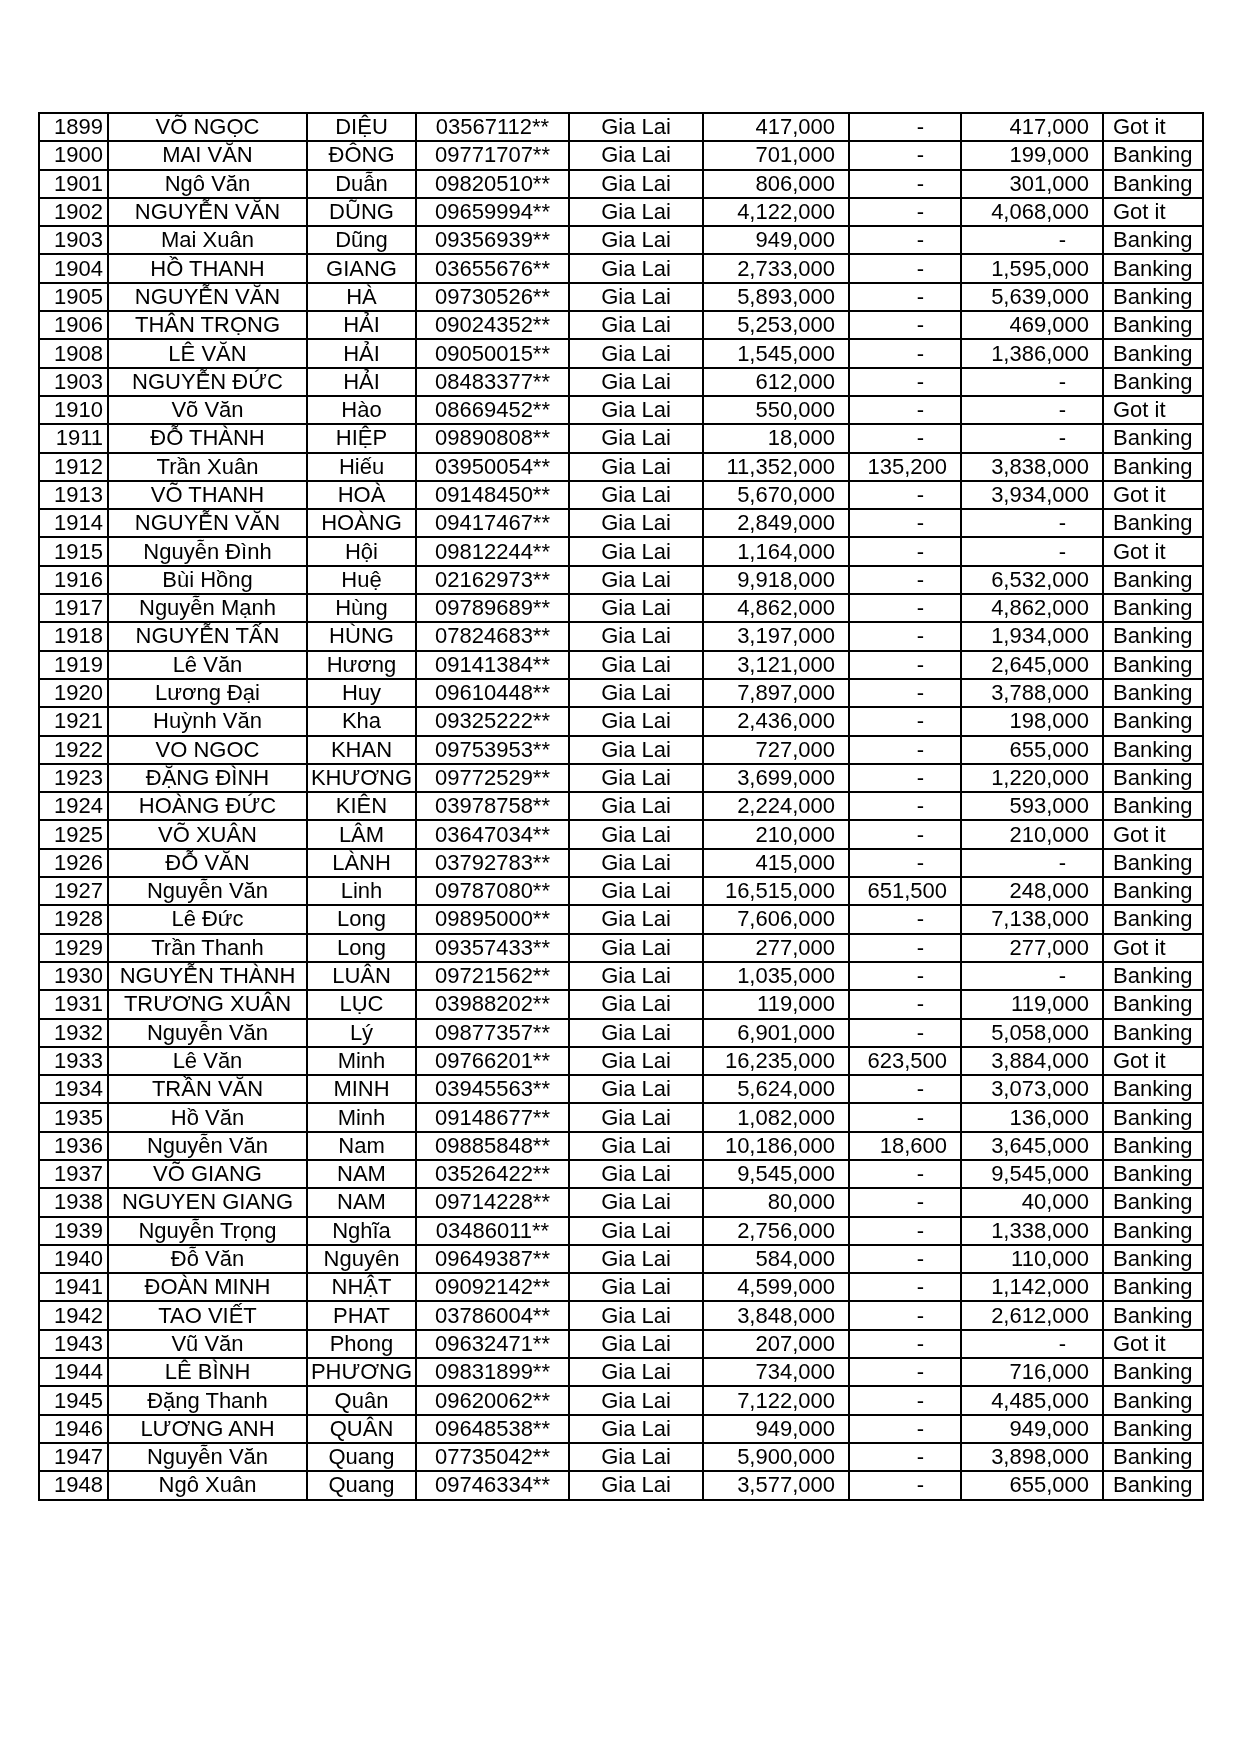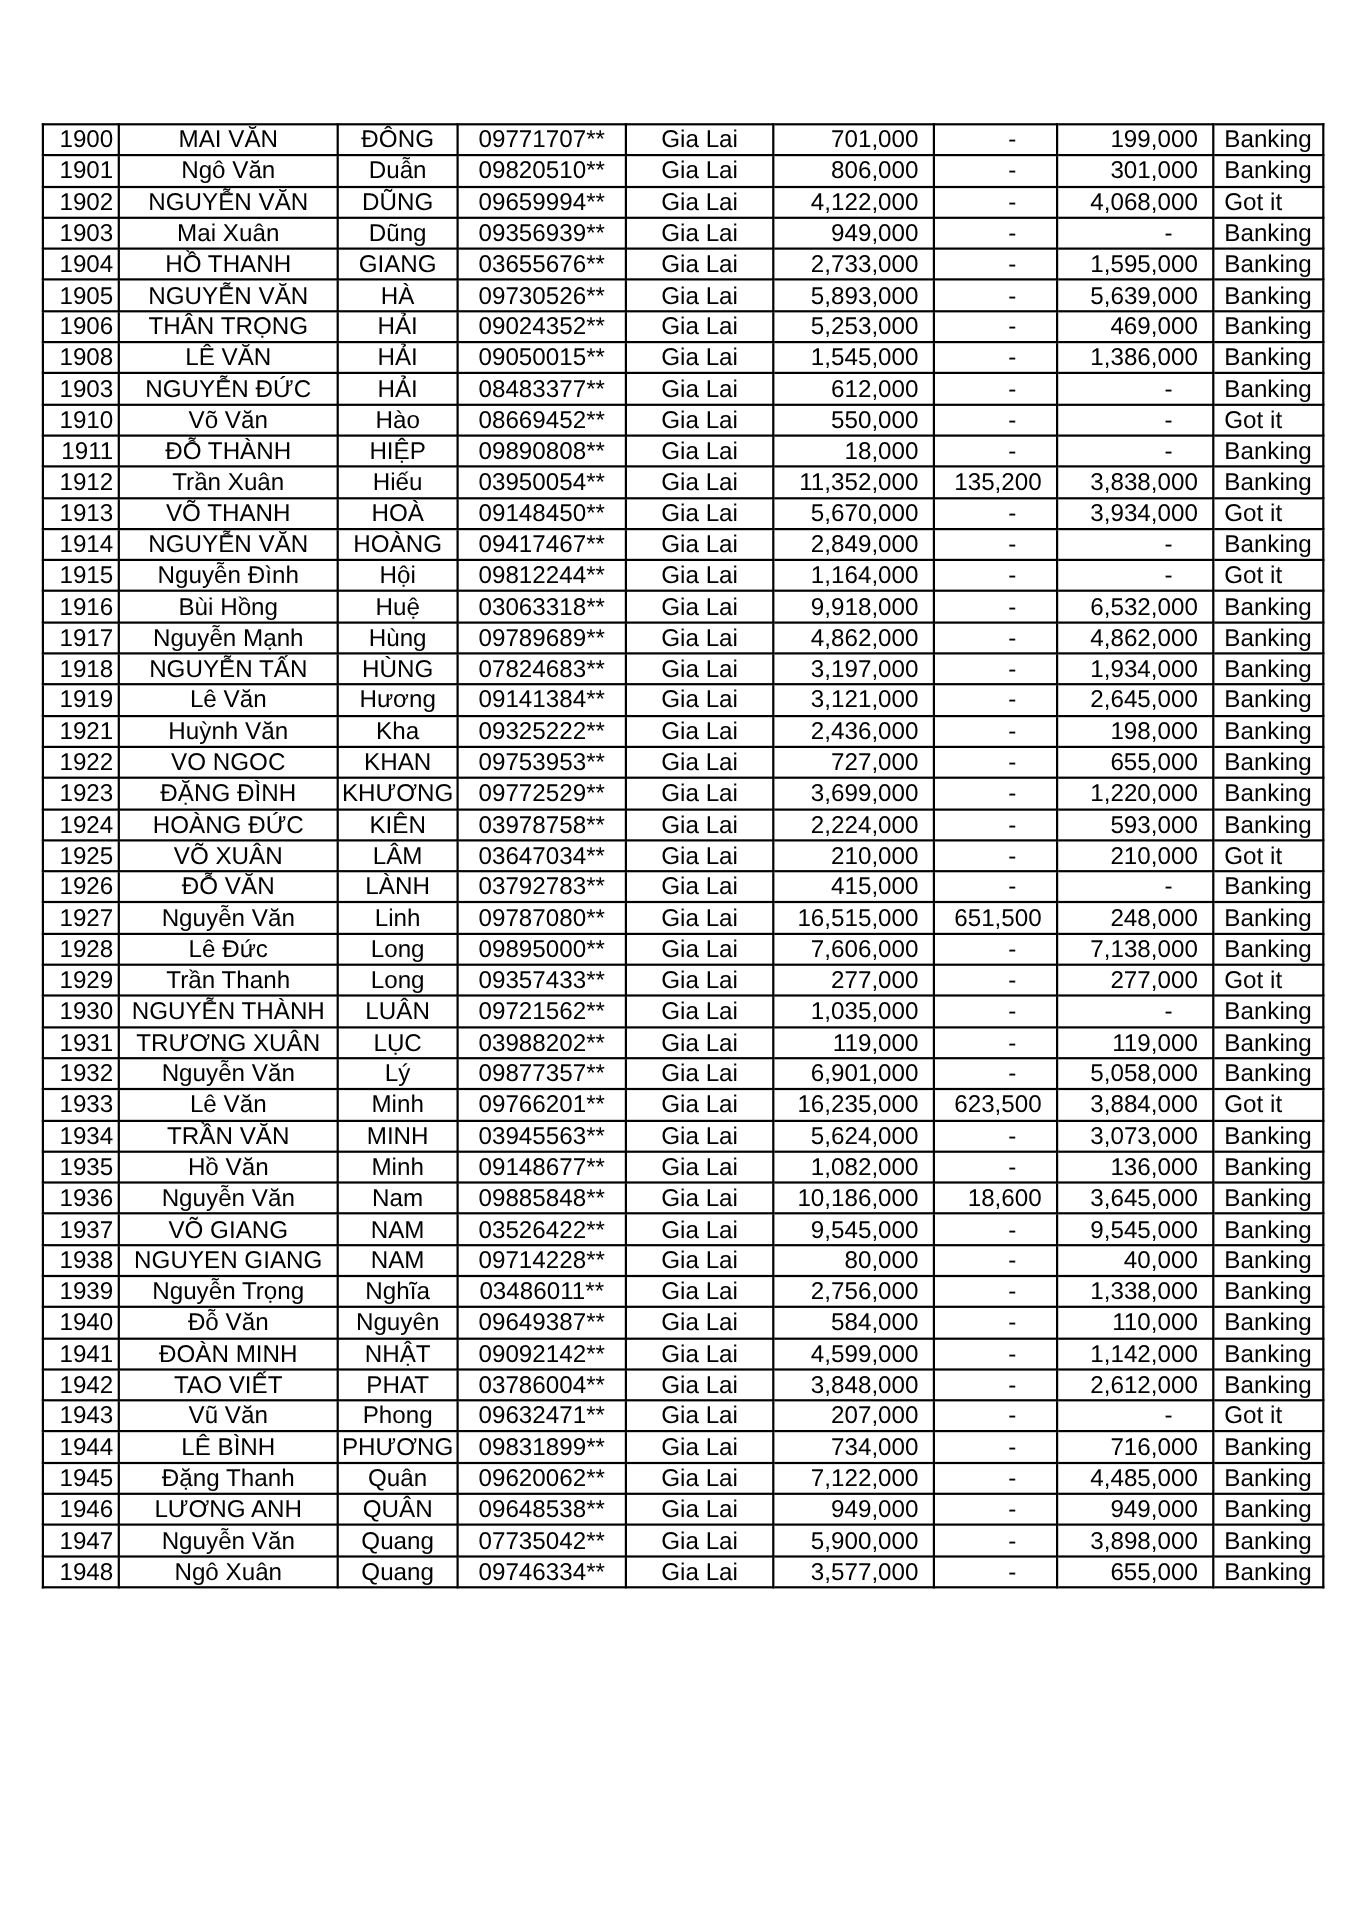--- a/index.html
+++ b/index.html
@@ -49,20 +49,31 @@
     <col style="width:109px">
     <col style="width:153px">
     <col style="width:134px">
     <col style="width:146px">
     <col style="width:112px">
     <col style="width:142px">
     <col style="width:100px">
   </colgroup>
   <tbody>
       <tr>
+        <td class="c-id">1899</td>
+        <td class="c-center">VÕ NGỌC</td>
+        <td class="c-center">DIỆU</td>
+        <td class="c-center">03567112**</td>
+        <td class="c-center">Gia Lai</td>
+        <td class="c-amt">417,000</td>
+        <td class="c-amt dash">-</td>
+        <td class="c-amt">417,000</td>
+        <td class="c-status">Got it</td>
+      </tr>
+      <tr>
         <td class="c-id">1900</td>
         <td class="c-center">MAI VĂN</td>
         <td class="c-center">ĐÔNG</td>
         <td class="c-center">09771707**</td>
         <td class="c-center">Gia Lai</td>
         <td class="c-amt">701,000</td>
         <td class="c-amt dash">-</td>
         <td class="c-amt">199,000</td>
         <td class="c-status">Banking</td>
       </tr>
@@ -217,21 +228,21 @@
         <td class="c-center">Gia Lai</td>
         <td class="c-amt">1,164,000</td>
         <td class="c-amt dash">-</td>
         <td class="c-amt dash">-</td>
         <td class="c-status">Got it</td>
       </tr>
       <tr>
         <td class="c-id">1916</td>
         <td class="c-center">Bùi Hồng</td>
         <td class="c-center">Huệ</td>
-        <td class="c-center">03063318**</td>
+        <td class="c-center">02162973**</td>
         <td class="c-center">Gia Lai</td>
         <td class="c-amt">9,918,000</td>
         <td class="c-amt dash">-</td>
         <td class="c-amt">6,532,000</td>
         <td class="c-status">Banking</td>
       </tr>
       <tr>
         <td class="c-id">1917</td>
         <td class="c-center">Nguyễn Mạnh</td>
         <td class="c-center">Hùng</td>
@@ -258,20 +269,31 @@
         <td class="c-center">Lê Văn</td>
         <td class="c-center">Hương</td>
         <td class="c-center">09141384**</td>
         <td class="c-center">Gia Lai</td>
         <td class="c-amt">3,121,000</td>
         <td class="c-amt dash">-</td>
         <td class="c-amt">2,645,000</td>
         <td class="c-status">Banking</td>
       </tr>
       <tr>
+        <td class="c-id">1920</td>
+        <td class="c-center">Lương Đại</td>
+        <td class="c-center">Huy</td>
+        <td class="c-center">09610448**</td>
+        <td class="c-center">Gia Lai</td>
+        <td class="c-amt">7,897,000</td>
+        <td class="c-amt dash">-</td>
+        <td class="c-amt">3,788,000</td>
+        <td class="c-status">Banking</td>
+      </tr>
+      <tr>
         <td class="c-id">1921</td>
         <td class="c-center">Huỳnh Văn</td>
         <td class="c-center">Kha</td>
         <td class="c-center">09325222**</td>
         <td class="c-center">Gia Lai</td>
         <td class="c-amt">2,436,000</td>
         <td class="c-amt dash">-</td>
         <td class="c-amt">198,000</td>
         <td class="c-status">Banking</td>
       </tr>

